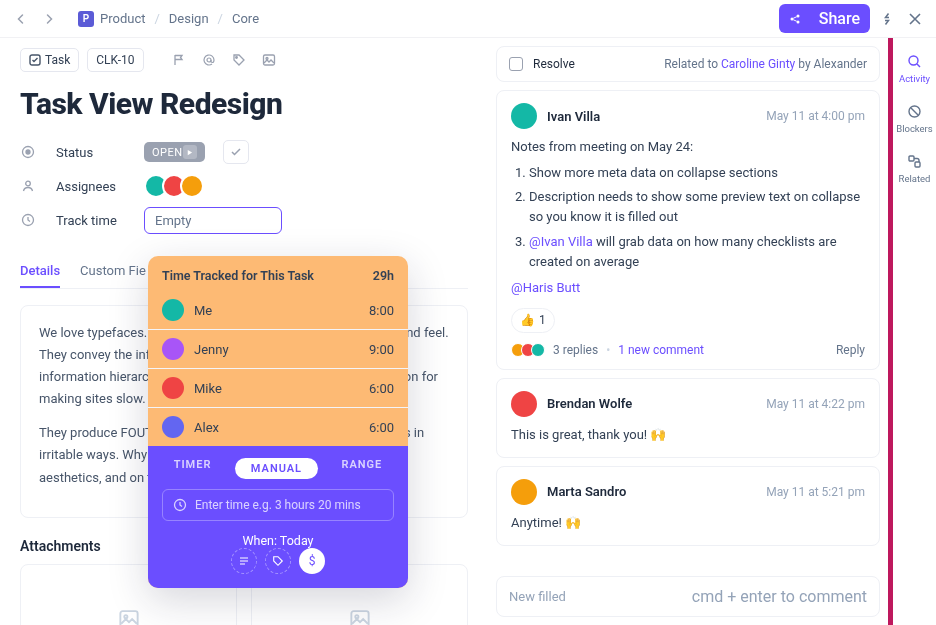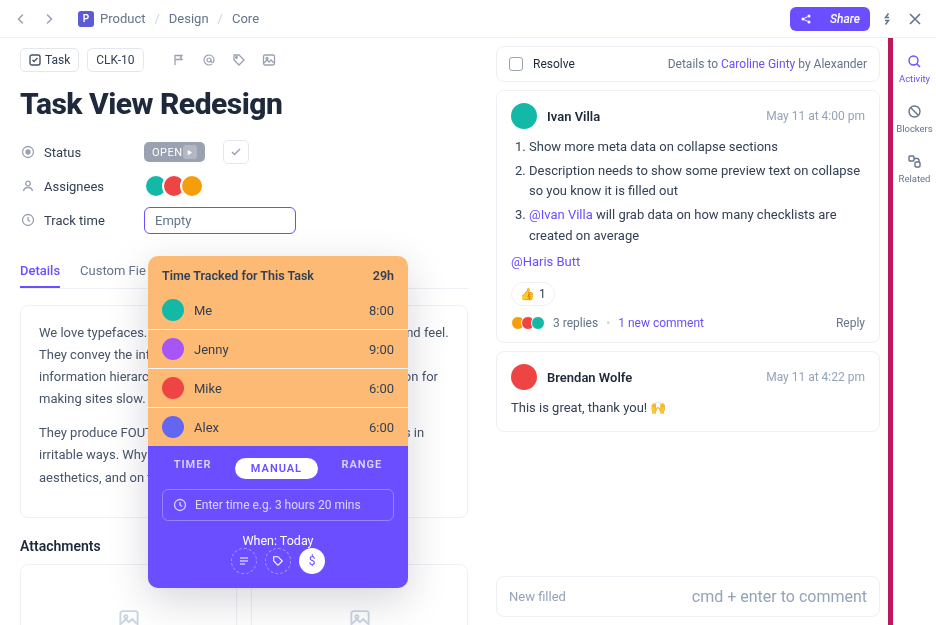--- a/index.html
+++ b/index.html
@@ -4,47 +4,47 @@
 <style>
   * { box-sizing: border-box; margin: 0; padding: 0; font-family: -apple-system, BlinkMacSystemFont, "Segoe UI", Roboto, sans-serif; }
   body { width: 936px; height: 625px; background: #fff; color: #1e293b; font-size: 13px; overflow: hidden; position: relative; }
   
   .titlebar { height: 38px; display:flex; align-items:center; padding:0 10px; border-bottom:1px solid #f1f1f4; gap:6px;}
   .nav-arrow { width:22px; height:22px; display:flex; align-items:center; justify-content:center; color:#9aa1b0; cursor:pointer; border-radius:4px;}
   .p-badge { width:16px; height:16px; background:#5b5bd6; color:#fff; border-radius:3px; font-size:10px; display:flex; align-items:center; justify-content:center; font-weight:600;}
   .crumb { color:#64748b; font-size:13px;}
   .crumb-sep { color:#cbd5e1; margin:0 3px;}
   .spacer { flex:1; }
-  .share-btn { background:#6b4eff; color:#fff; border:none; border-radius:6px; padding:5px 10px; font-size:12px; display:flex; align-items:center; gap:18px; cursor:pointer; font-weight:500;font-style:italic;}
+  .share-btn { background:#6b4eff; color:#fff; border:none; border-radius:6px; padding:5px 10px; font-size:16px; display:flex; align-items:center; gap:18px; cursor:pointer; font-weight:500;}
   .icon-btn { width:22px; height:22px; display:flex; align-items:center; justify-content:center; color:#64748b; cursor:pointer;}
 
   
   .columns { display:flex; height:calc(100% - 38px);}
   .left { flex:1; padding:8px 20px 0 20px; overflow:hidden; position:relative;}
   .right { width:400px; padding:8px 8px 0 8px; display:flex; flex-direction:column; gap:8px; overflow:hidden;}
   .rail { width:48px; border-left:5px solid #be185d; display:flex; flex-direction:column; align-items:center; gap:10px; padding-top:10px;}
 
   
   .task-toolbar { display:flex; align-items:center; gap:8px; height:28px;}
   .chip { border:1px solid #e5e7ef; border-radius:5px; padding:2px 8px; font-size:12px; color:#334155; display:flex; align-items:center; gap:4px; height:24px;}
   .chip.task svg { color:#475569;}
   .mini-icon { width:22px; height:22px; display:flex; align-items:center; justify-content:center; color:#9aa1b0;}
   h1.title { font-size:30px; font-weight:800; margin:12px 0 14px; letter-spacing:-0.5px;}
 
   
   .meta-row { display:flex; align-items:center; height:34px; gap:12px;}
-  .meta-label { width:112px; display:flex; align-items:center; gap:8px; color:#334155; font-size:13px;}
+  .meta-label { width:112px; display:flex; align-items:center; gap:20px; color:#334155; font-size:13px;}
   .meta-label .ico { color:#9aa1b0; width:16px; height:16px; display:flex; align-items:center; justify-content:center;}
   .status-chip { background:#9aa1b0; color:#fff; border-radius:5px; padding:3px 8px; font-size:11px; letter-spacing:.5px; font-weight:400; display:flex; align-items:center; gap:0;}
   .status-chip .play { width:14px; height:14px; background:rgba(255,255,255,.25); border-radius:3px; display:flex; align-items:center; justify-content:center;}
   .check-box { border:1px solid #e5e7ef; width:26px; height:24px; border-radius:5px; display:flex; align-items:center; justify-content:center; color:#9aa1b0; margin-left:6px;}
   .avatars { display:flex;}
   .av { width:24px; height:24px; border-radius:50%; border:2px solid #fff; margin-left:-6px;}
   .av:first-child{margin-left:0;}
-  .track-input { border:1.5px solid #6b4eff; border-radius:6px; padding:5px 10px; width:152px; font-size:13px; color:#64748b; outline:none;}
+  .track-input { border:1.5px solid #6b4eff; border-radius:6px; padding:5px 10px; width:138px; font-size:13px; color:#64748b; outline:none;}
 
   
   .tabs { display:flex; gap:20px; border-bottom:1px solid #eef0f5; margin-top:18px; font-size:13px;}
   .tab { padding:8px 0; color:#64748b; cursor:pointer;}
   .tab.active { color:#6b4eff; border-bottom:2px solid #6b4eff; font-weight:500;}
 
   
   .details-box { border:1px solid #eef0f5; border-radius:8px; padding:16px 18px; margin-top:16px; color:#475569; line-height:1.7; font-size:13px;}
   .details-box p { margin-bottom:12px;}
 
@@ -329,31 +329,32 @@
         </div>
       </div>
     </div>
   </div>
 
   <div class="right">
     <div class="assign-bar">
       <div class="cb"></div>
       <span>Resolve</span>
       <span class="right-t">
-        <span>Details to </span><span class="link">Caroline Ginty</span><span> by Alexander</span>
+        <span>Related to </span><span class="link">Caroline Ginty</span><span> by Alexander</span>
       </span>
     </div>
 
     <div class="comment-card">
       <div class="c-head">
         <div class="sm-av" style="width:26px;height:26px;background:#14b8a6"></div>
         <span class="name">Ivan Villa</span>
         <span class="time">May 11 at 4:00 pm</span>
       </div>
       <div class="c-body">
+        <div>Notes from meeting on May 24:</div>
         <ol>
           <li>Show more meta data on collapse sections</li>
           <li>Description needs to show some preview text on collapse so you know it is filled out</li>
           <li><span class="link">@Ivan Villa</span><span> will grab data on how many checklists are created on average</span></li>
         </ol>
         <div class="link" style="margin-top:6px">@Haris Butt</div>
         <div class="react">
           <span>👍</span>
           <span>1</span>
         </div>
@@ -373,20 +374,28 @@
 
     <div class="comment-card">
       <div class="c-head">
         <div class="sm-av" style="width:26px;height:26px;background:#ef4444"></div>
         <span class="name">Brendan Wolfe</span>
         <span class="time">May 11 at 4:22 pm</span>
       </div>
       <div class="c-body">This is great, thank you! 🙌</div>
     </div>
 
+    <div class="comment-card">
+      <div class="c-head">
+        <div class="sm-av" style="width:26px;height:26px;background:#f59e0b"></div>
+        <span class="name">Marta Sandro</span>
+        <span class="time">May 11 at 5:21 pm</span>
+      </div>
+      <div class="c-body">Anytime! 🙌</div>
+    </div>
 
     <div class="comment-input">
       <span>New filled</span>
       <span class="hint">cmd + enter to comment</span>
     </div>
   </div>
 
   <div class="rail">
     <div class="rail-item active">
       <span class="ri-ico">

